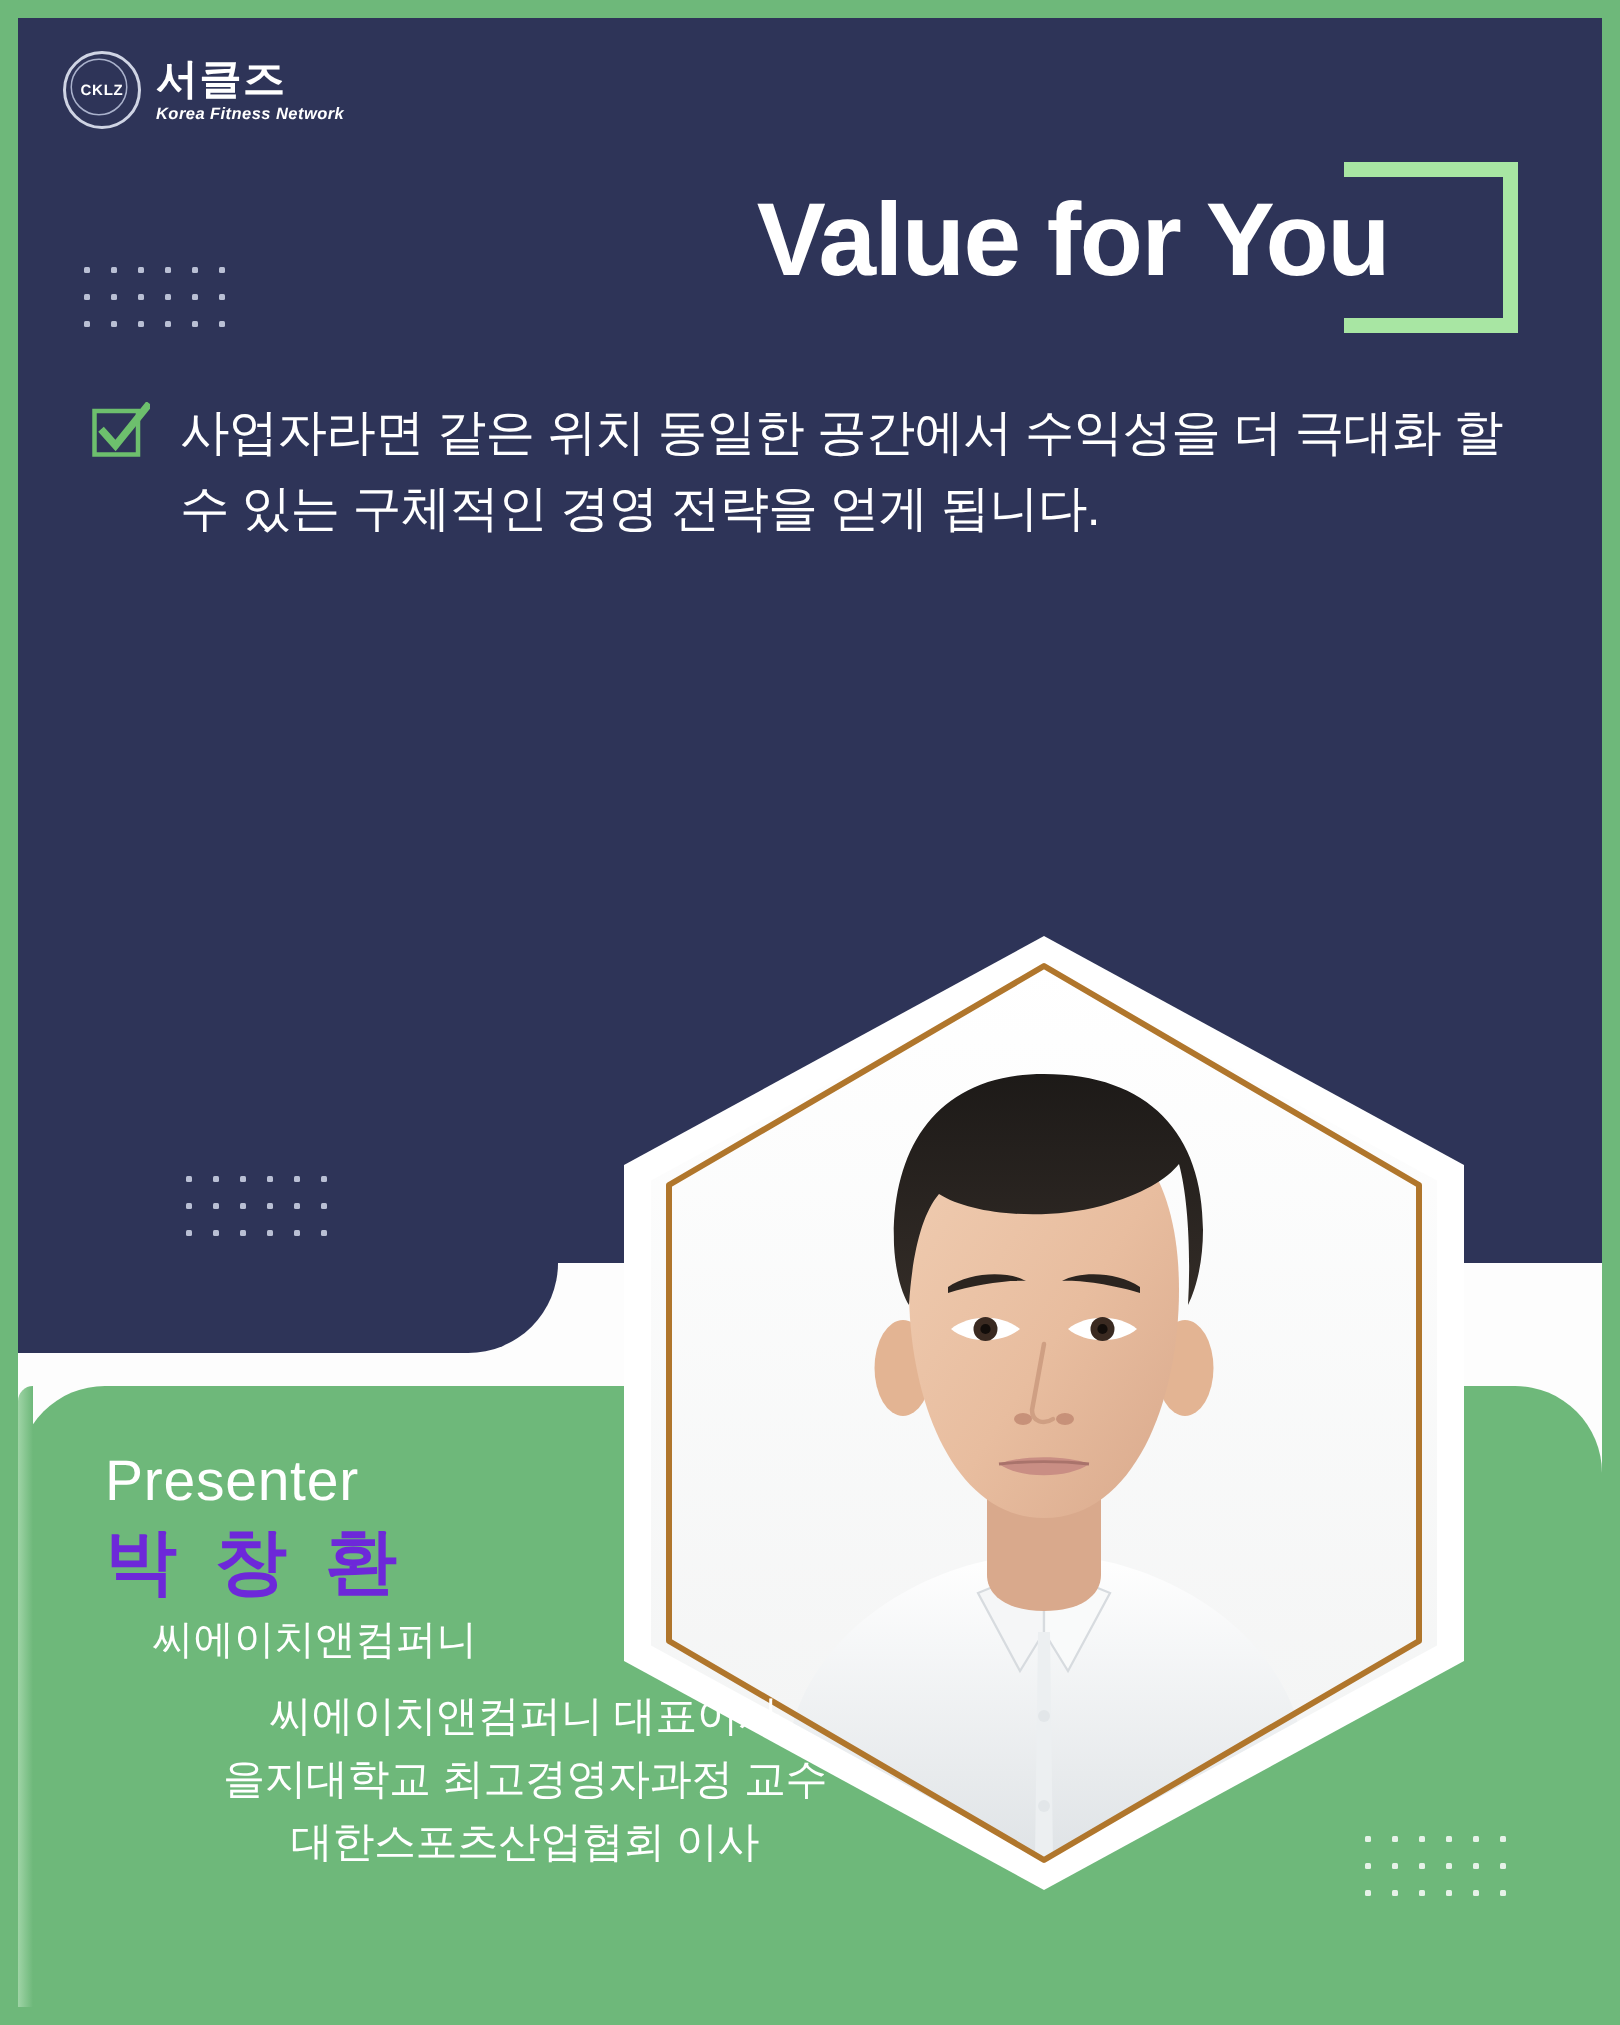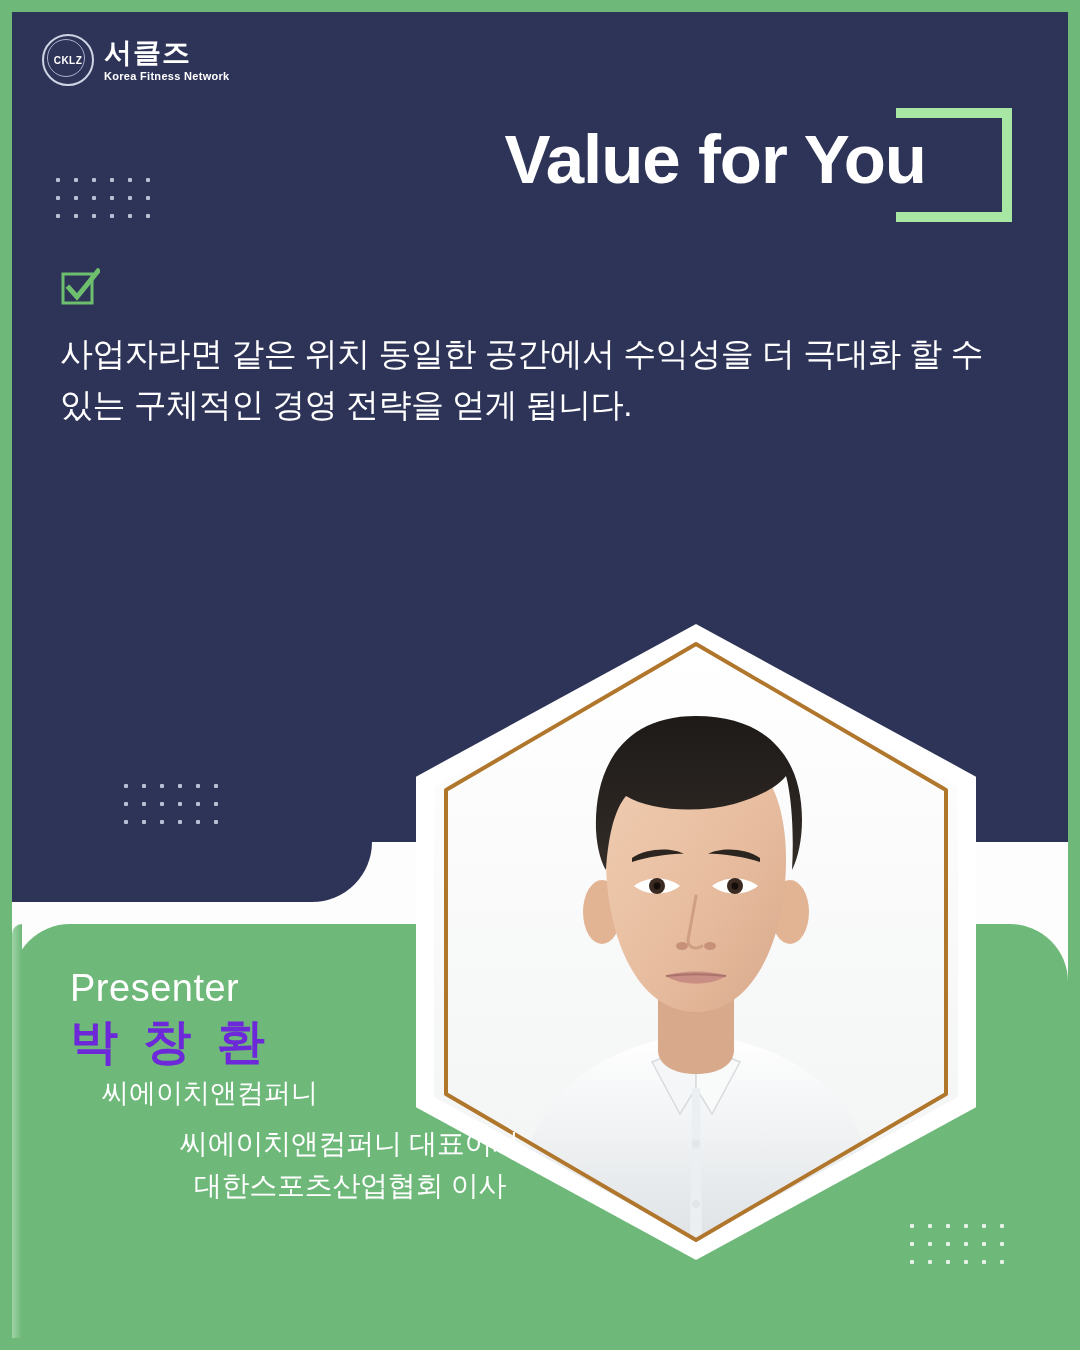--- a/index.html
+++ b/index.html
@@ -69,41 +69,40 @@
   .logo-mark span{
     font-size:10px;font-weight:bold;color:#ffffff;letter-spacing:.5px;
   }
   .logo-text{display:flex;flex-direction:column;}
   .logo-kr{
     font-size:28px;font-weight:bold;color:#ffffff;
     letter-spacing:1px;line-height:1;
   }
   .logo-en{
     font-size:11px;font-weight:bold;color:#ffffff;
-    letter-spacing:.3px;margin-top:3px;
+    letter-spacing:.3px;margin-top:3px;font-style:italic;
   }
   
   .headline{
     position:absolute;right:142px;top:108px;
     font-size:69px;font-weight:bold;color:#ffffff;
     letter-spacing:-1px;white-space:nowrap;
   }
   .bracket{
     position:absolute;left:884px;top:96px;
     width:116px;height:114px;
     border:10px solid #a8e6a3;
     border-left:none;
     box-sizing:border-box;
   }
   
   .copy-row{
     position:absolute;left:48px;top:250px;
     display:flex;align-items:flex-start;gap:20px;
     width:960px;
-    flex-direction:column;
   }
   .check-icon{
     flex:0 0 auto;width:40px;height:40px;margin-top:6px;
   }
   .copy-text{
     font-size:33px;color:#ffffff;line-height:1.55;
     letter-spacing:-.5px;font-weight:500;
   }
   
   .dots{position:absolute;display:grid;gap:14px;}
@@ -319,17 +318,18 @@
     </div>
 
     <div class="presenter">
       <div class="presenter-label">Presenter</div>
       <div class="presenter-name">박 창 환</div>
       <div class="presenter-org">씨에이치앤컴퍼니</div>
     </div>
 
     <div class="credentials">
       <div>씨에이치앤컴퍼니 대표이사</div>
+      <div>을지대학교 최고경영자과정 교수</div>
       <div>대한스포츠산업협회 이사</div>
     </div>
 
   </div>
 </div>
 
 </body></html>

